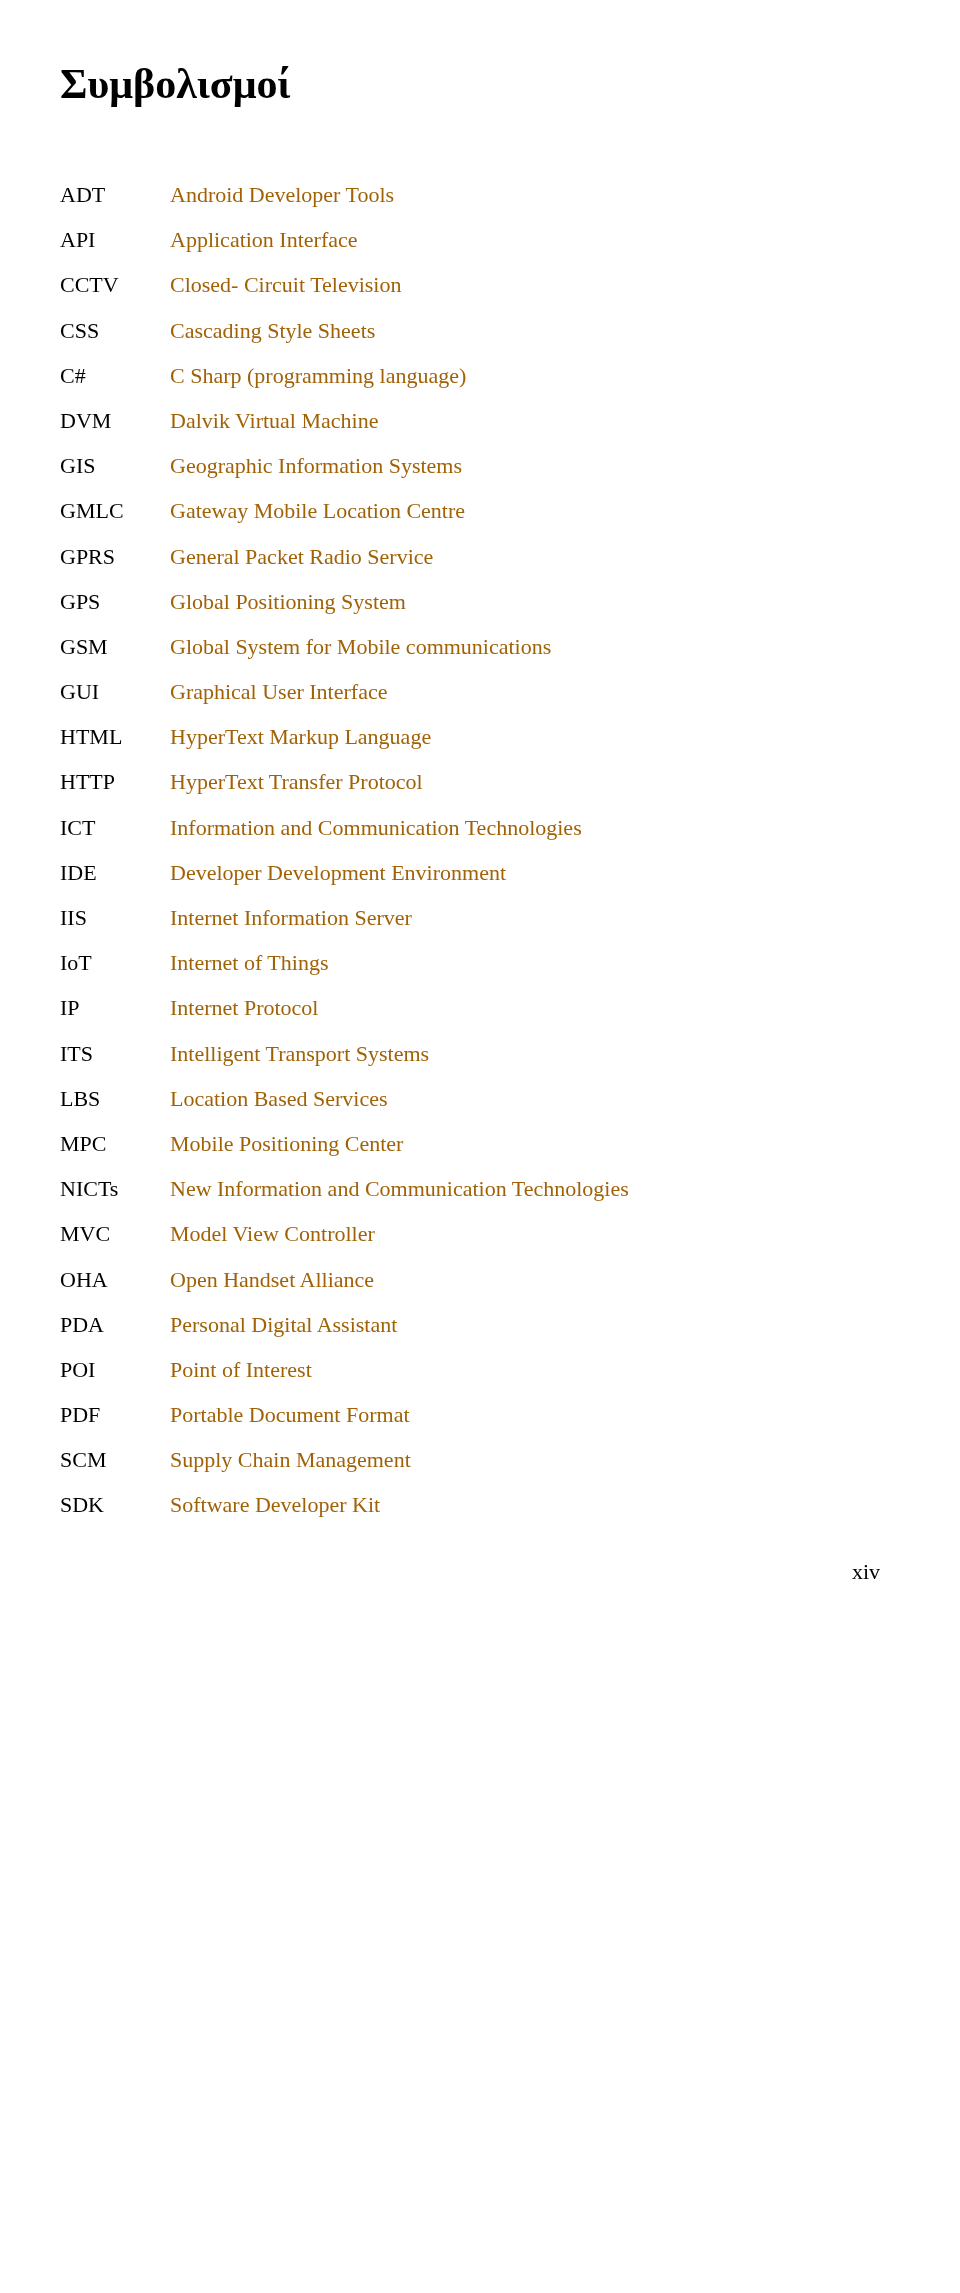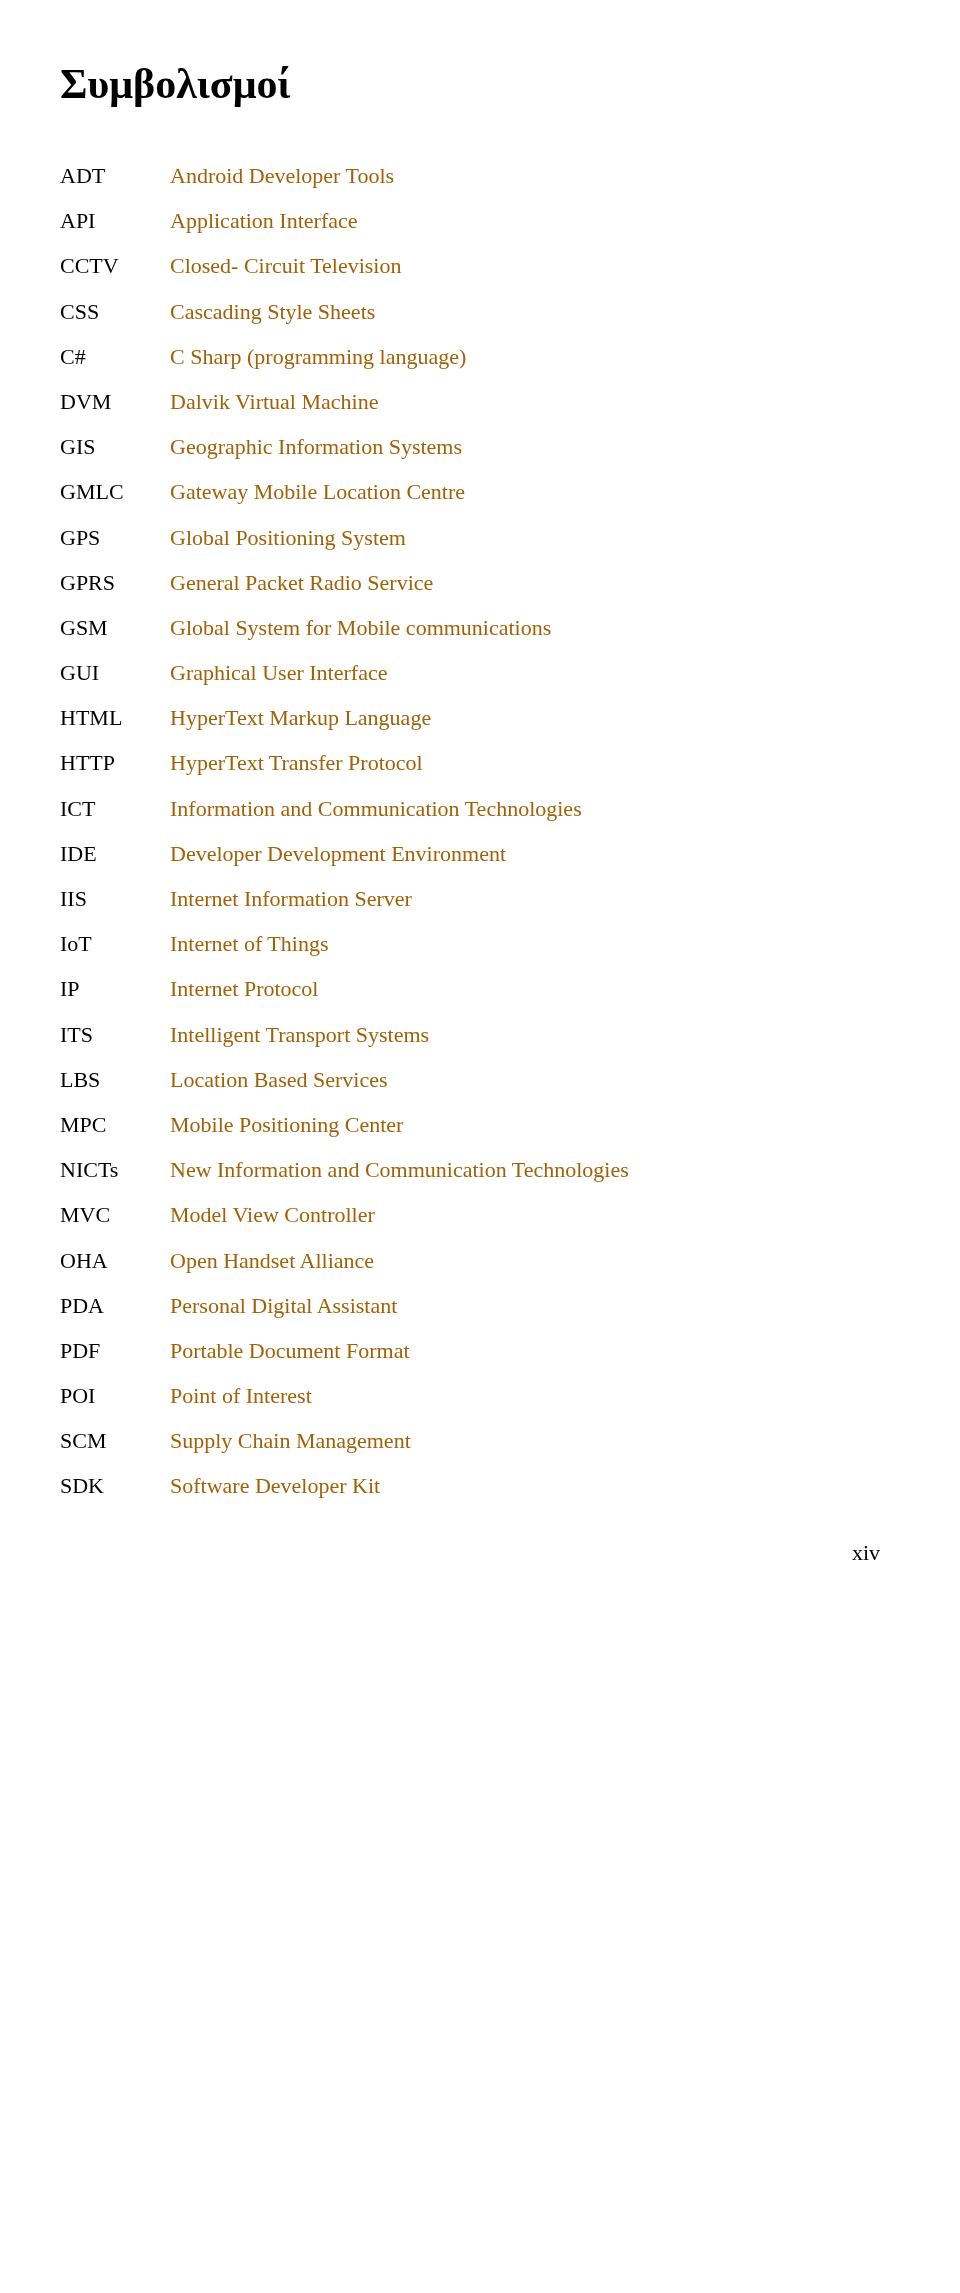--- a/index.html
+++ b/index.html
@@ -12,21 +12,21 @@
       font-family: "Times New Roman", Times, serif;
       font-size: 22px;
       color: #000000;
       width: 960px;
       min-height: 2293px;
       padding: 60px 80px 60px 60px;
     }
     .page-title {
       font-size: 42px;
       font-weight: bold;
-      margin-bottom: 50px;
+      margin-bottom: 69px;
       color: #000;
     }
     .abbreviation-list {
       width: 100%;
     }
     .abbreviation-row {
       display: flex;
       flex-direction: row;
       align-items: flex-end;
       margin-bottom: 10px;
@@ -83,26 +83,26 @@
     </div>
     <div class="abbreviation-row">
       <span class="abbr-code">GIS</span>
       <span class="abbr-definition">Geographic Information Systems</span>
     </div>
     <div class="abbreviation-row">
       <span class="abbr-code">GMLC</span>
       <span class="abbr-definition">Gateway Mobile Location Centre</span>
     </div>
     <div class="abbreviation-row">
+      <span class="abbr-code">GPRS</span>
+      <span class="abbr-definition">General Packet Radio Service</span>
+    </div>
+    <div class="abbreviation-row">
       <span class="abbr-code">GPS</span>
       <span class="abbr-definition">Global Positioning System</span>
-    </div>
-    <div class="abbreviation-row">
-      <span class="abbr-code">GPRS</span>
-      <span class="abbr-definition">General Packet Radio Service</span>
     </div>
     <div class="abbreviation-row">
       <span class="abbr-code">GSM</span>
       <span class="abbr-definition">Global System for Mobile communications</span>
     </div>
     <div class="abbreviation-row">
       <span class="abbr-code">GUI</span>
       <span class="abbr-definition">Graphical User Interface</span>
     </div>
     <div class="abbreviation-row">
@@ -155,26 +155,26 @@
     </div>
     <div class="abbreviation-row">
       <span class="abbr-code">OHA</span>
       <span class="abbr-definition">Open Handset Alliance</span>
     </div>
     <div class="abbreviation-row">
       <span class="abbr-code">PDA</span>
       <span class="abbr-definition">Personal Digital Assistant</span>
     </div>
     <div class="abbreviation-row">
+      <span class="abbr-code">POI</span>
+      <span class="abbr-definition">Point of Interest</span>
+    </div>
+    <div class="abbreviation-row">
       <span class="abbr-code">PDF</span>
       <span class="abbr-definition">Portable Document Format</span>
-    </div>
-    <div class="abbreviation-row">
-      <span class="abbr-code">POI</span>
-      <span class="abbr-definition">Point of Interest</span>
     </div>
     <div class="abbreviation-row">
       <span class="abbr-code">SCM</span>
       <span class="abbr-definition">Supply Chain Management</span>
     </div>
     <div class="abbreviation-row">
       <span class="abbr-code">SDK</span>
       <span class="abbr-definition">Software Developer Kit</span>
     </div>
   </div>

